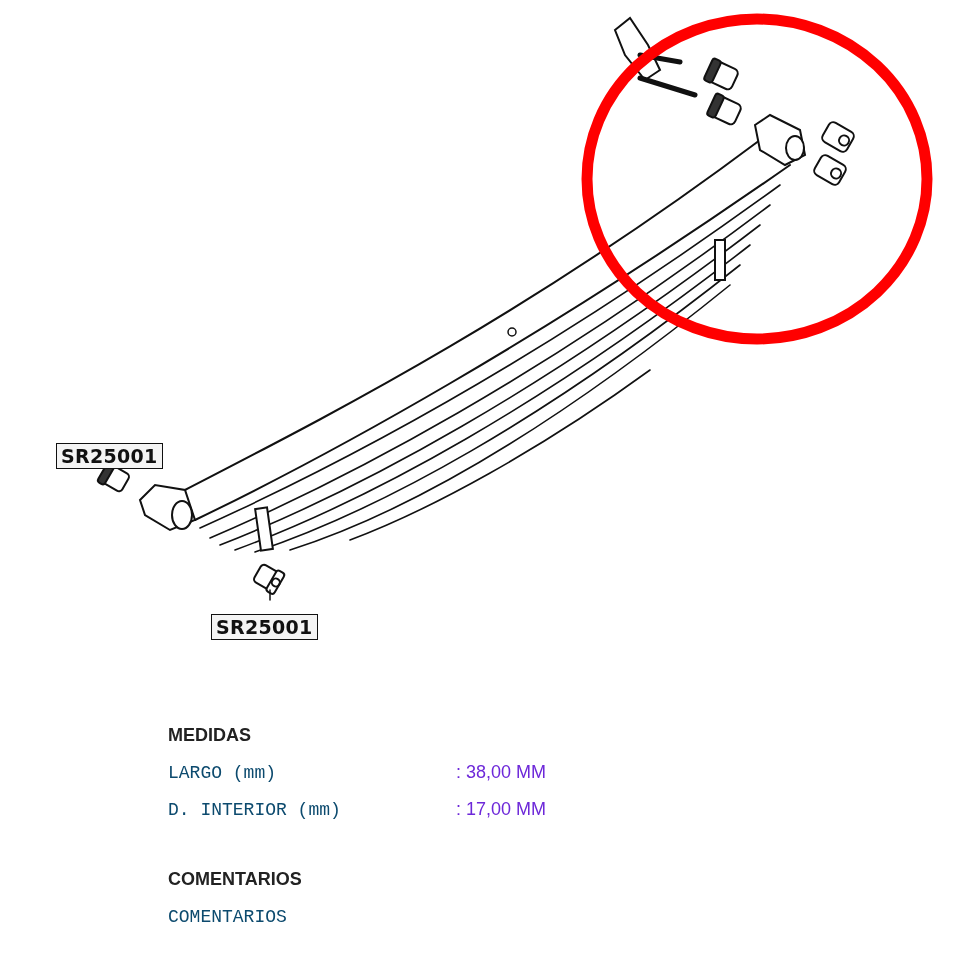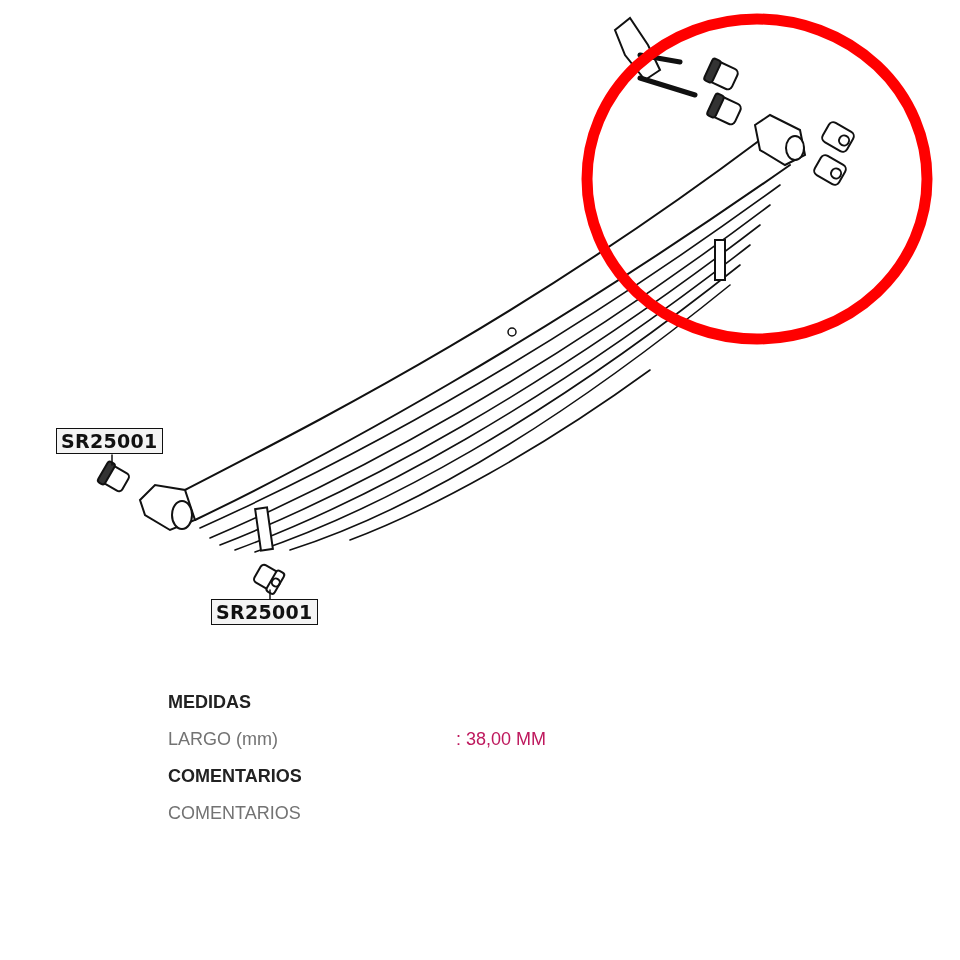--- a/index.html
+++ b/index.html
@@ -31,46 +31,49 @@
       position: absolute;
       border: 1.5px solid #111;
       background: #f4f4f4;
       font-family: "DejaVu Sans", sans-serif;
       font-weight: bold;
       font-size: 19px;
       line-height: 22px;
       padding: 1px 4px;
       color: #111;
       letter-spacing: 0.3px;
+      margin-top: 15px;
     }
     .specs {
       position: absolute;
       left: 168px;
       top: 684px;
       width: 700px;
       font-size: 18px;
     }
     .row {
       display: flex;
       height: 37px;
       align-items: center;
     }
     .section-title {
       font-weight: bold;
       height: 37px;
       display: flex;
       align-items: center;
       color: #222;
+      margin-top: 33px;
     }
     .key {
       width: 288px;
-      color: #737373;
+      color: #0c4a6e;
+      font-family: Liberation Mono, monospace;
     }
     .val {
-      color: #be185d;
+      color: #6d28d9;
     }
   </style>
 </head>
 <body>
 
 <div class="diagram">
   <svg width="960" height="660" viewBox="0 0 960 660">
     <g fill="none" stroke="#111" stroke-width="2" stroke-linecap="round">
 
       <path d="M185 490 C 320 420, 520 320, 760 140"></path>
@@ -139,17 +142,21 @@
   <div class="part-label" style="left:56px; top:428px;">SR25001</div>
   <div class="part-label" style="left:211px; top:599px;">SR25001</div>
 </div>
 
 <div class="specs">
   <div class="section-title">MEDIDAS</div>
   <div class="row">
     <span class="key">LARGO (mm)</span>
     <span class="val">: 38,00 MM</span>
   </div>
+  <div class="row">
+    <span class="key">D. INTERIOR (mm)</span>
+    <span class="val">: 17,00 MM</span>
+  </div>
   <div class="section-title">COMENTARIOS</div>
   <div class="row">
     <span class="key">COMENTARIOS</span>
   </div>
 </div>
 
 </body></html>

